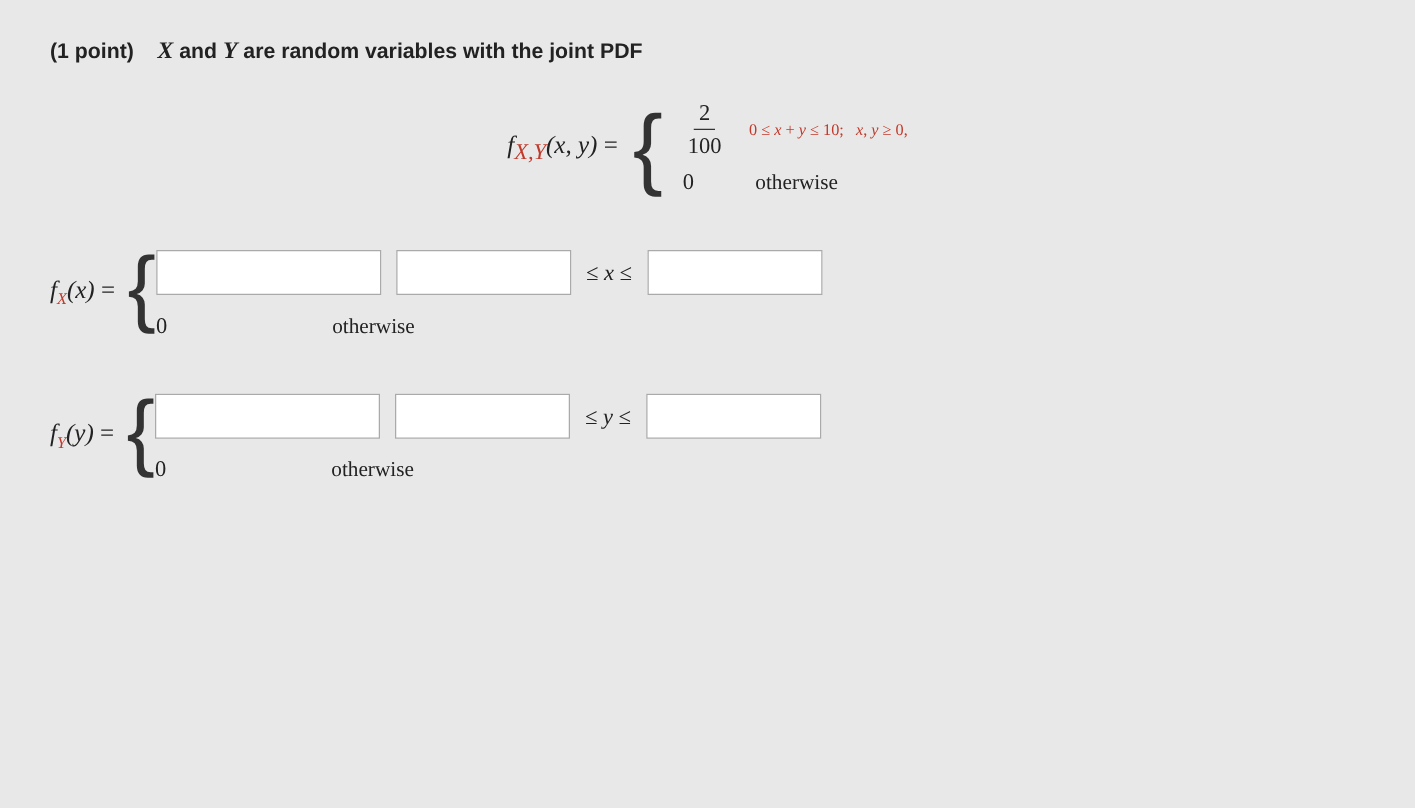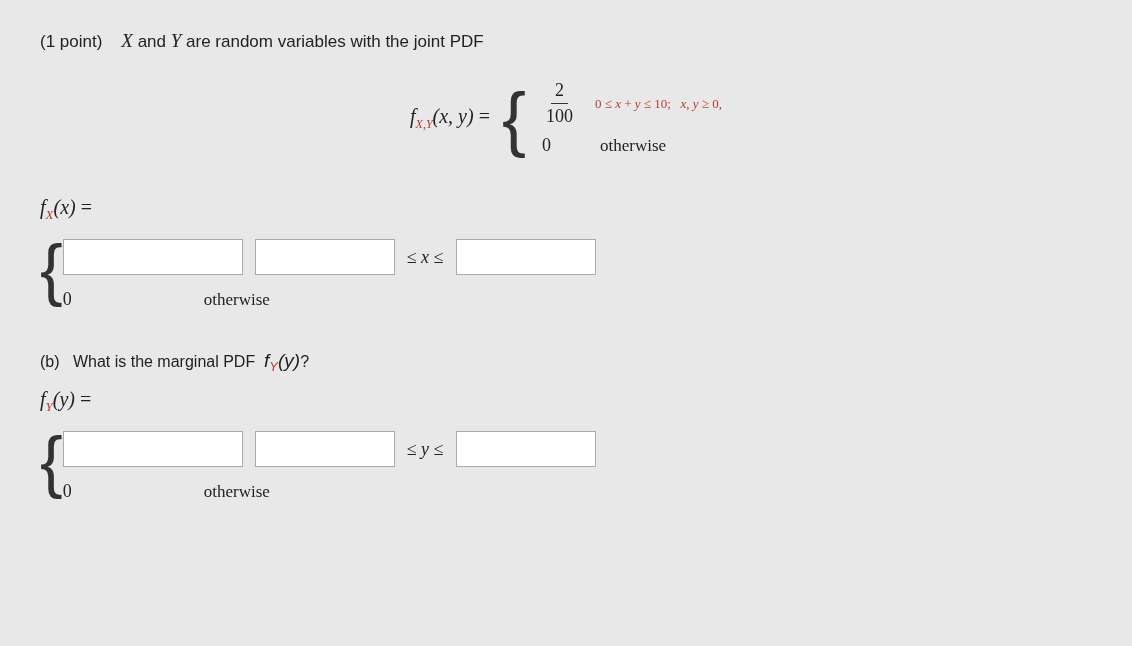--- a/index.html
+++ b/index.html
@@ -10,20 +10,21 @@
       font-size: 18px;
       color: #222;
       min-height: 646px;
       padding: 30px 40px;
     }
 
     .problem-header {
       font-size: 17px;
       margin-bottom: 28px;
       font-family: Arial, sans-serif;
+      font-weight: bold;
     }
 
     
     .joint-pdf-container {
       display: flex;
       align-items: center;
       justify-content: center;
       margin-bottom: 40px;
     }
 
@@ -88,24 +89,23 @@
       margin-top: 10px;
     }
 
     
     .answer-section {
       margin-bottom: 40px;
     }
 
     .answer-row {
       display: flex;
-      align-items: flex-start;
-      gap: 12px;
+      align-items: center;
+      gap: 0;
       margin-bottom: 0;
-      flex-direction: column;
     }
 
     .fx-lhs {
       font-size: 20px;
       margin-right: 10px;
       white-space: nowrap;
     }
 
     .answer-brace-container {
       display: flex;
@@ -178,21 +178,21 @@
   <span>(1 point) &nbsp;&nbsp;</span>
   <span style="font-style:italic; font-size:19px; font-family:'Times New Roman',serif;">X</span>
   <span> and </span>
   <span style="font-style:italic; font-size:19px; font-family:'Times New Roman',serif;">Y</span>
   <span> are random variables with the joint PDF</span>
 </div>
 
 <div class="joint-pdf-container">
 
   <div class="joint-pdf-lhs">
-    <span style="font-style:italic;">f</span><span style="font-style:italic; font-size:12px; vertical-align:sub; color:#c0392b;">X,Y</span><span style="font-style:italic;">(x, y)</span>&nbsp;=
+    <span style="font-style:italic;">f</span><span style="font-style:italic; font-size:18px; vertical-align:sub; color:#c0392b;">X,Y</span><span style="font-style:italic;">(x, y)</span>&nbsp;=
   </div>
 
   <div class="big-brace">{</div>
 
   <div class="piecewise-cases">
 
     <div class="piecewise-row">
       <div class="fraction">
         <div class="numerator">2</div>
         <div class="denominator">100</div>
@@ -233,23 +233,20 @@
         <div class="answer-case-row">
           <span class="zero-label" style="margin-left:0;">0</span>
           <span class="otherwise-label" style="margin-left: 120px;">otherwise</span>
         </div>
       </div>
     </div>
   </div>
 </div>
 
 <div class="answer-section">
-  <div class="part-label">
-    (b) &nbsp;&nbsp;What is the marginal PDF &nbsp;<span style="font-style:italic; font-size:19px;">f</span><sub style="color:#c0392b; font-style:italic;">Y</sub><span style="font-style:italic; font-size:19px;">(y)</span>?
-  </div>
 
   <div class="answer-row">
 
     <div class="fx-lhs">
       <span style="font-style:italic;">f</span><sub style="color:#c0392b; font-style:italic;">Y</sub><span style="font-style:italic;">(y)</span>&nbsp;=
     </div>
 
     <div class="answer-brace-container">
       <div class="answer-big-brace">{</div>
       <div class="answer-cases">

